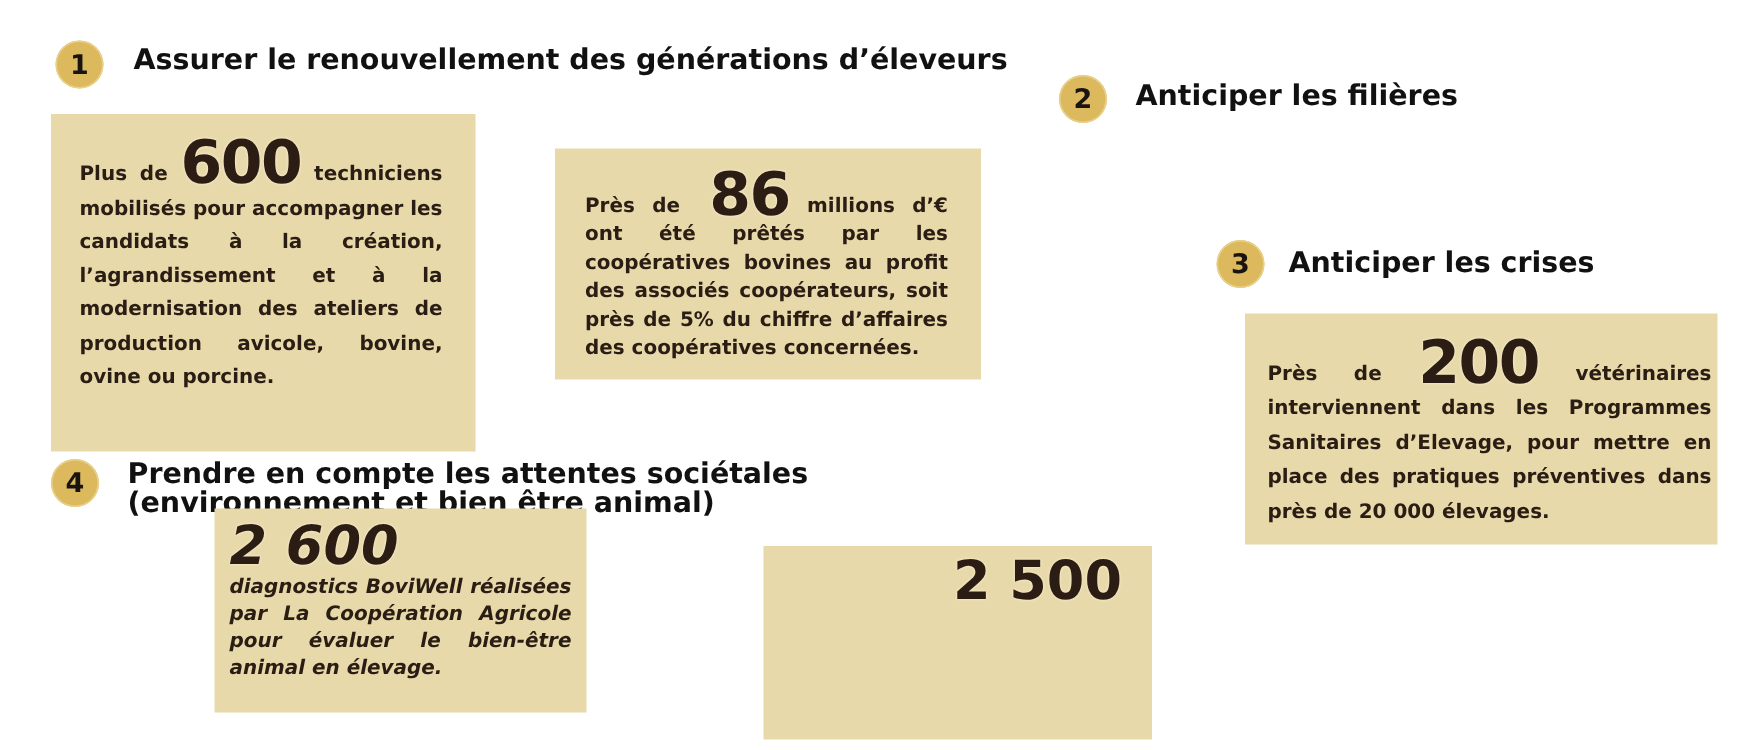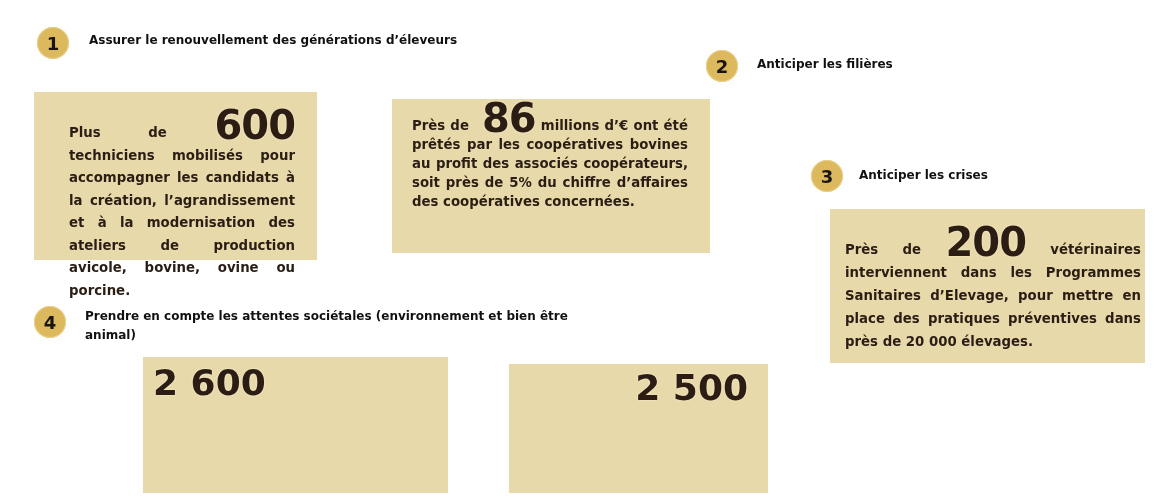--- a/index.html
+++ b/index.html
@@ -2,44 +2,44 @@
 <html><head>
 <meta charset="utf-8">
 <style>
   html, body { margin:0; padding:0; }
   body { width:1170px; height:500px; background:#ffffff; position:relative; overflow:hidden;
          font-family:"DejaVu Sans", sans-serif; color:#2a1d14; }
   .badge { position:absolute; width:32px; height:32px; border-radius:50%;
            background:#dbb95c; box-shadow: 0 0 0 1px #e9d18d inset;
            display:flex; align-items:center; justify-content:center;
            font-weight:bold; font-size:18px; color:#1a1410; }
-  .heading { position:absolute; font-weight:bold; font-size:12px; color:#111; line-height:19px; }
+  .heading { position:absolute; font-weight:bold; font-size:19px; color:#111; line-height:19px; }
   .box { position:absolute; background:#e8d9ab; box-sizing:border-box; }
   .txt { font-size:13.3px; line-height:22.5px; text-align:justify; font-weight:600; color:#2a1d14; }
   .big { font-weight:900; font-size:40px; line-height:30px; color:#2b1d13; letter-spacing:-1px;
          text-shadow: 0 0 2px #fff6d8; vertical-align:-2px; }
   .big2 { font-weight:900; font-size:36px; line-height:36px; color:#2b1d13;
           text-shadow: 0 0 2px #fff6d8; }
 </style>
 </head>
 <body>
 
 <div class="badge" style="left:37px;top:27px;">1</div>
 <div class="heading" style="left:89px;top:31px;">Assurer le renouvellement des générations d’éleveurs</div>
 
-<div class="box" style="left:34px;top:92px;width:283px;height:168px;padding:18px 22px 0 35px;">
+<div class="box" style="left:34px;top:76px;width:283px;height:225px;padding:18px 22px 0 19px;">
   <div class="txt" style="text-align:justify;">
     <span>Plus de</span>
     <span class="big">600</span>
     <span>techniciens</span>
     <span>mobilisés pour accompagner les candidats à la création, l’agrandissement et à la modernisation des ateliers de production avicole, bovine, ovine ou porcine.</span>
   </div>
 </div>
 
-<div class="box" style="left:392px;top:99px;width:318px;height:154px;padding:4px 22px 0 20px;">
+<div class="box" style="left:370px;top:99px;width:284px;height:154px;padding:16px 22px 0 20px;">
   <div class="txt" style="line-height:19px;">
     <span>Près de</span>
     <span class="big" style="margin-left:8px;">86</span>
     <span>millions d’€</span>
     <span>ont été prêtés par les coopératives bovines au profit des associés coopérateurs, soit près de 5% du chiffre d’affaires des coopératives concernées.</span>
   </div>
 </div>
 
 <div class="badge" style="left:706px;top:50px;">2</div>
 <div class="heading" style="left:757px;top:55px;">Anticiper les filières</div>
@@ -52,19 +52,20 @@
     <span>Près de</span>
     <span class="big">200</span>
     <span>vétérinaires</span>
     <span>interviennent dans les Programmes Sanitaires d’Elevage, pour mettre en place des pratiques préventives dans près de 20 000 élevages.</span>
   </div>
 </div>
 
 <div class="badge" style="left:34px;top:306px;">4</div>
 <div class="heading" style="left:85px;top:307px;width:530px;">Prendre en compte les attentes sociétales (environnement et bien être animal)</div>
 
-<div class="box" style="left:143px;top:357px;width:305px;height:136px;padding:8px 10px 0 10px;">
+<div class="box" style="left:143px;top:339px;width:248px;height:136px;padding:8px 10px 0 10px;font-style:italic;">
   <div class="big2">2 600</div>
+  <div class="txt" style="line-height:18px;">diagnostics BoviWell réalisées par La Coopération Agricole pour évaluer le bien-être animal en élevage.</div>
 </div>
 
 <div class="box" style="left:509px;top:364px;width:259px;height:129px;padding:6px 10px 0 10px;">
   <div class="big2" style="text-align:right;padding-right:10px;margin-bottom:16px;">2 500</div>
 </div>
 
 </body></html>

